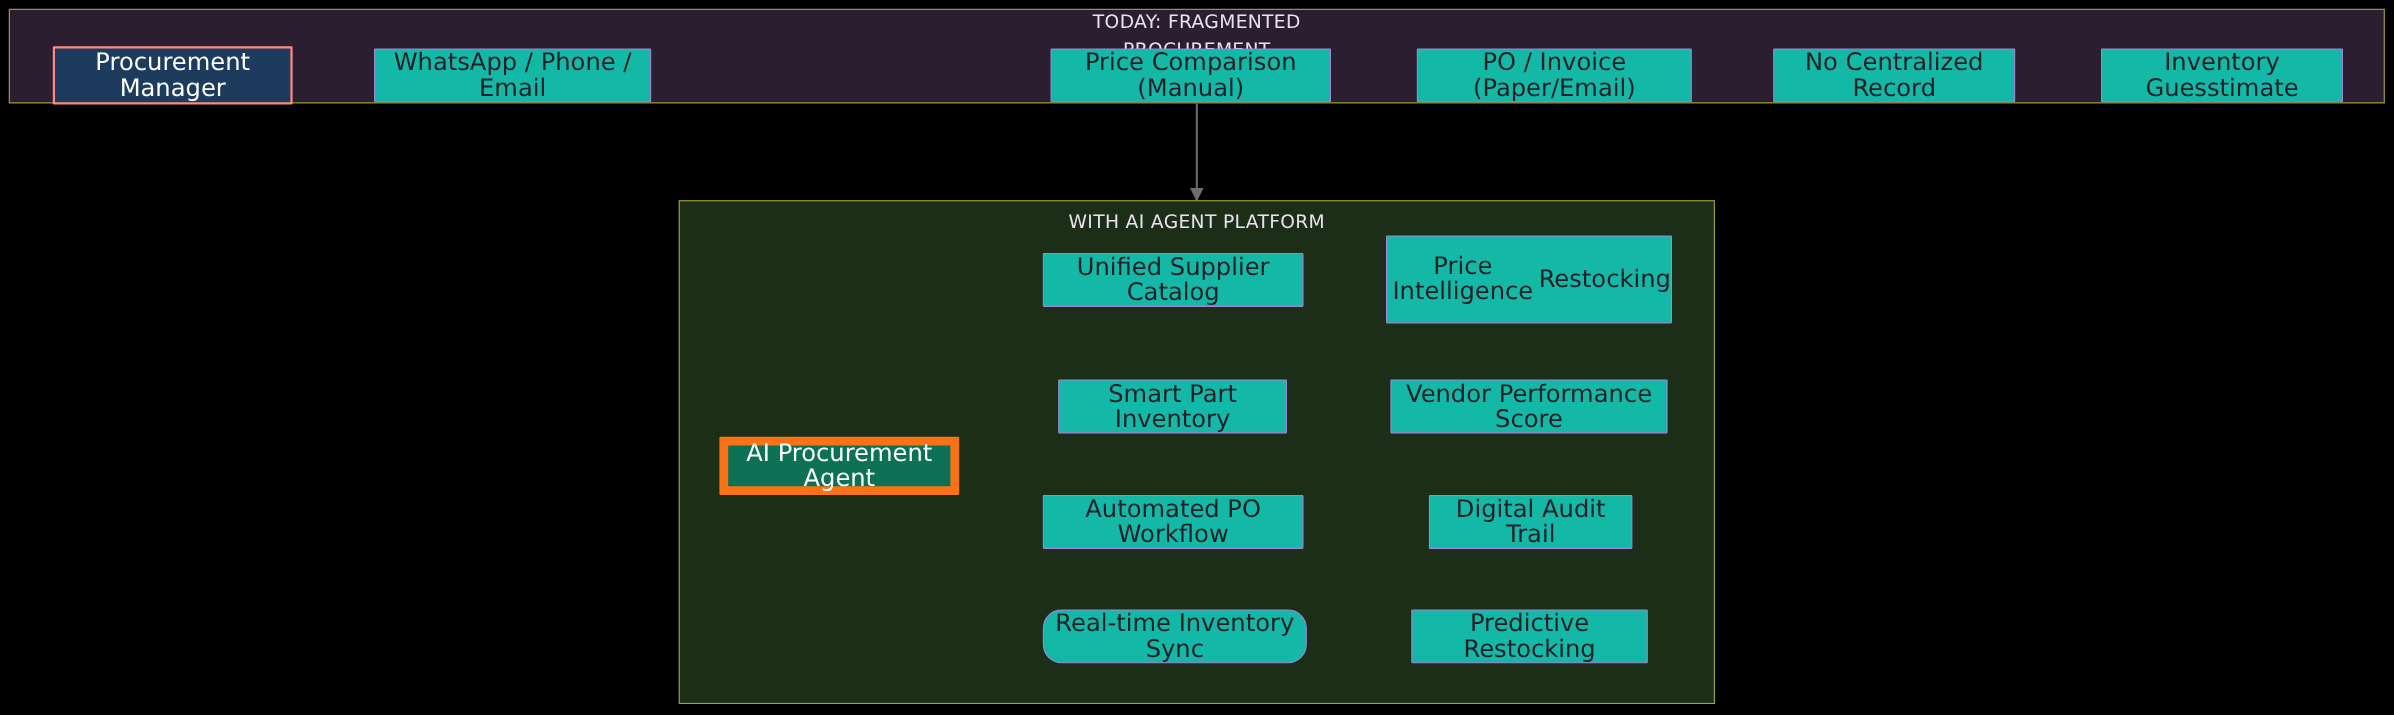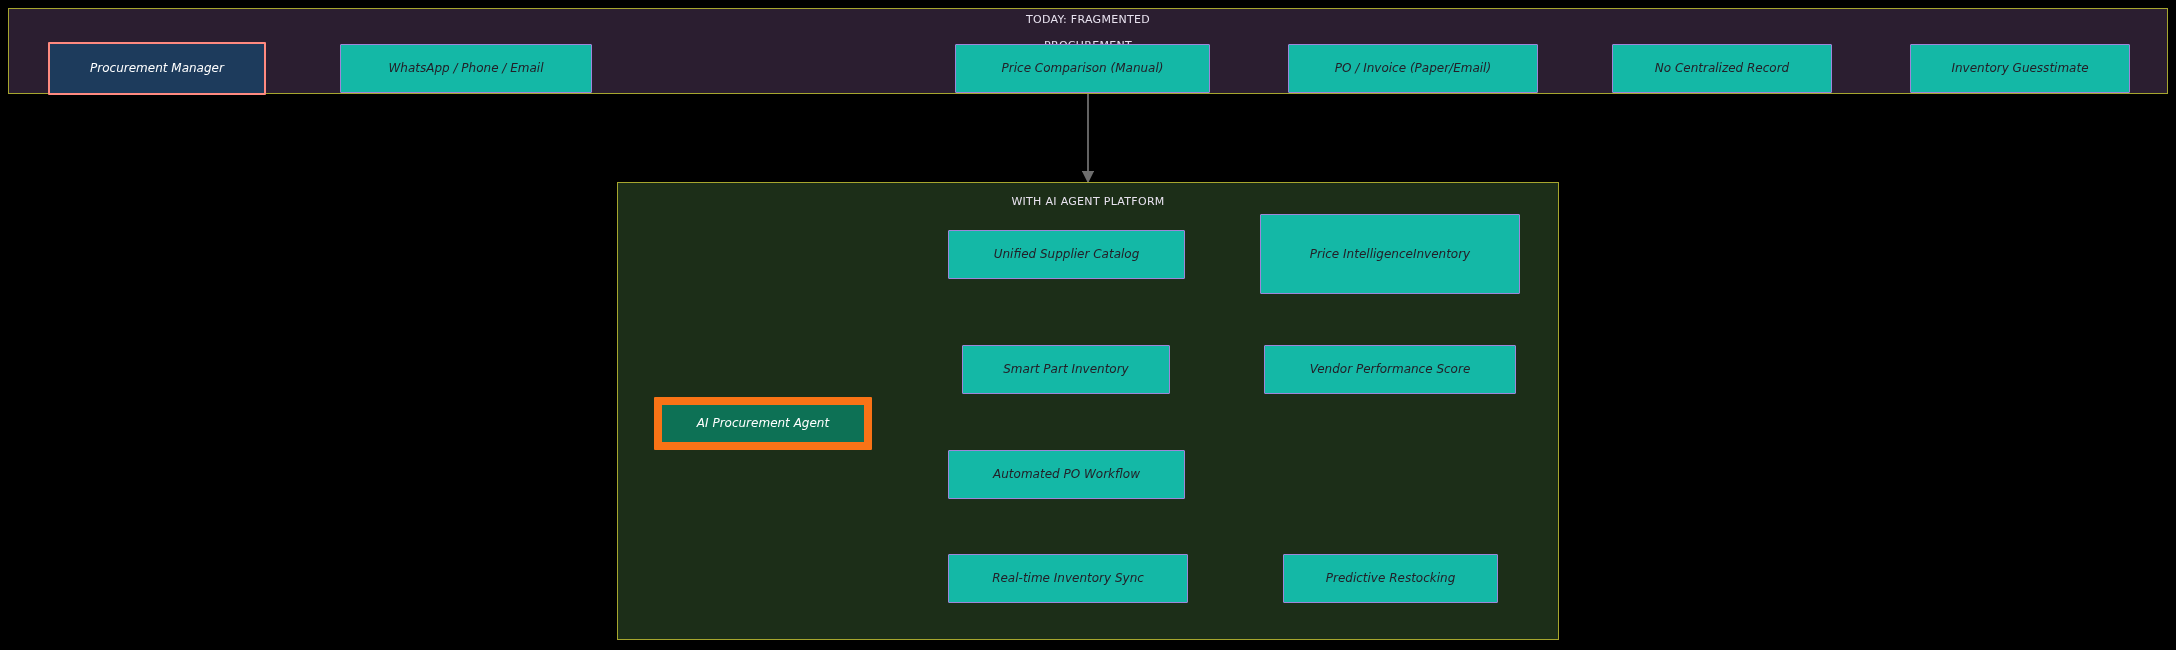--- a/index.html
+++ b/index.html
@@ -39,21 +39,21 @@
     width: 942px;
     height: 458px;
     background: #1c2e18;
   }
   .sg-title {
     position: absolute;
     left: 0;
     right: 0;
     text-align: center;
     color: #e8e2ef;
-    font-size: 11px;
+    font-size: 17px;
     font-weight: 400;
     letter-spacing: 0.3px;
     line-height: 26px;
     pointer-events: none;
   }
   #sg-today-title {
     top: 7px;
     width: 340px;
     left: 50%;
     margin-left: -170px;
@@ -63,24 +63,23 @@
   }
 
   
   .node {
     position: absolute;
     box-sizing: border-box;
     display: flex;
     align-items: center;
     justify-content: center;
     text-align: center;
-    font-size: 12px;
+    font-size: 22px;
     line-height: 23px;
     border-radius: 1px;
-    font-style: italic;
   }
   .node-default {
     background: #14b8a6;
     border: 1.3px solid #9e86d9;
     color: #232028;
   }
   .node-actor {
     background: #1d3b5c;
     border: 2px solid #ff8a80;
     color: #ffffff;
@@ -204,31 +203,34 @@
   </div>
 
   <div class="node node-default" style="left:962px; top:345px; width:208px; height:49px;">
     <span>Smart Part Inventory</span>
   </div>
 
   <div class="node node-default" style="left:948px; top:450px; width:237px; height:49px;">
     <span>Automated PO Workflow</span>
   </div>
 
-  <div class="node node-default" style="left:948px; top:554px; width:240px; height:49px;">
+  <div class="node node-default" style="left:948px; top:554px; width:240px; height:49px;border-radius:17px;">
     <span>Real-time Inventory Sync</span>
   </div>
 
   <div class="node node-default" style="left:1260px; top:214px; width:260px; height:80px; flex-direction:row;">
     <span>Price Intelligence</span>
-    <span>Inventory</span>
+    <span>Restocking</span>
   </div>
 
   <div class="node node-default" style="left:1264px; top:345px; width:252px; height:49px;">
     <span>Vendor Performance Score</span>
   </div>
 
+  <div class="node node-default" style="left:1299px; top:450px; width:185px; height:49px;">
+    <span>Digital Audit Trail</span>
+  </div>
 
   <div class="node node-default" style="left:1283px; top:554px; width:215px; height:49px;">
     <span>Predictive Restocking</span>
   </div>
 
 </div>
 
 </body></html>

